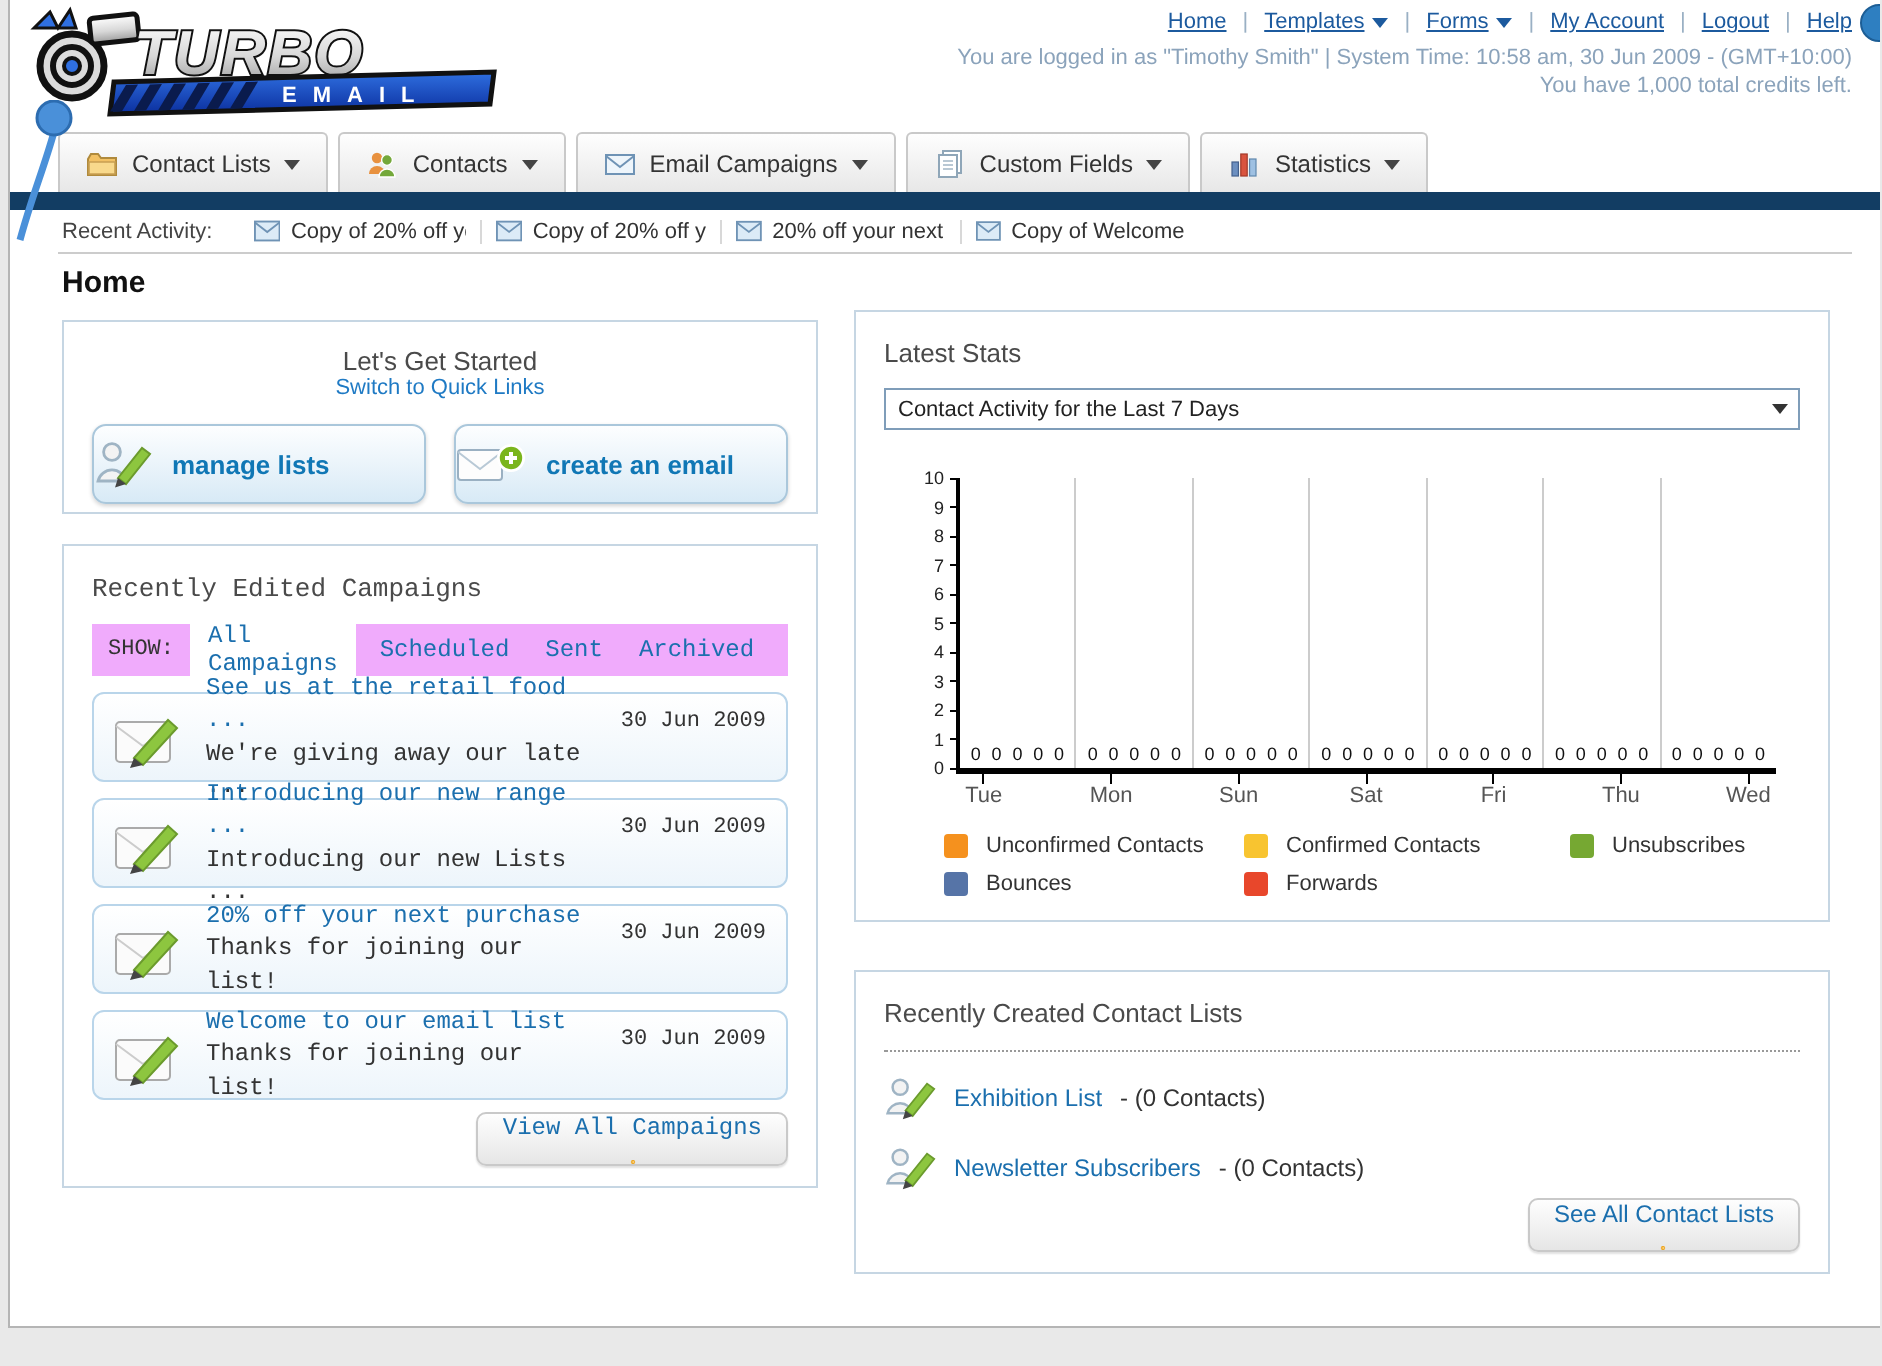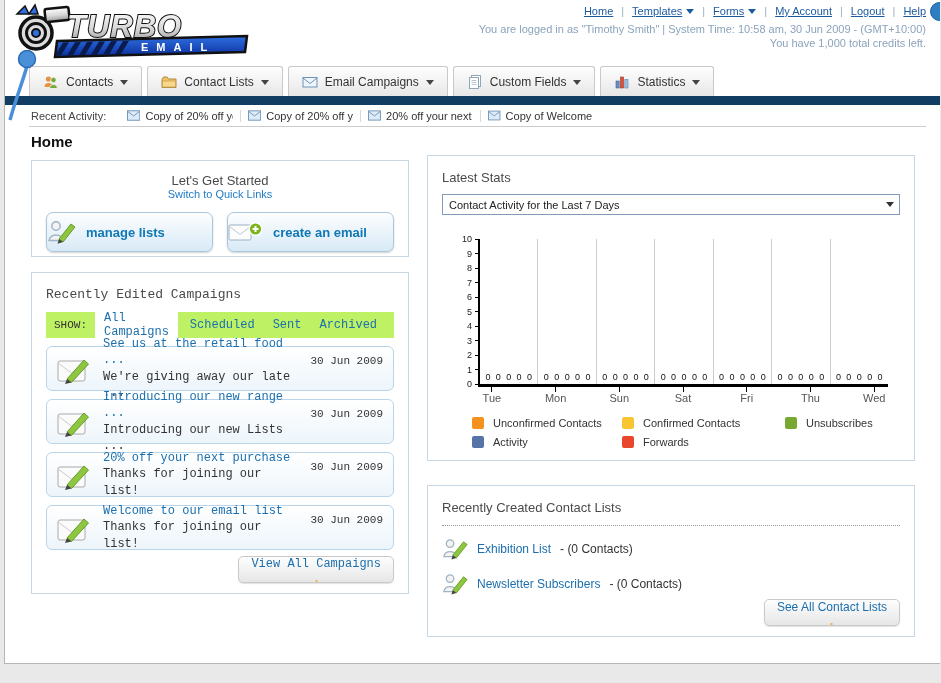--- a/index.html
+++ b/index.html
@@ -54,21 +54,21 @@
   .gs-buttons { display:flex; gap:14px; margin-top:12px; }
   .gs-btn {
     flex:1; height:40px; border:1px solid #aac7db; border-radius:7px;
     background:linear-gradient(#fdfeff,#d8eaf6);
     display:flex; align-items:center; gap:10px;
     font-size:13px; font-weight:bold; color:#1077b5;
     box-shadow:0 1px 2px rgba(0,0,0,.18); cursor:pointer;
   }
   
   .camps { left:26px; top:145px; width:378px; height:322px;font-family:Liberation Mono, monospace; }
-  .showbar { margin-top:9px; background:#bef264; height:26px; display:flex; align-items:center; padding:0 8px; font-size:12px; }
+  .showbar { margin-top:9px; background:#f0abfc; height:26px; display:flex; align-items:center; padding:0 8px; font-size:12px; }
   .show-label { font-size:11px; color:#333; margin-right:8px; }
   .filter { color:#1b6fae; margin-right:18px; cursor:pointer; }
   .filter.active { background:#fff; border-radius:3px; padding:3px 9px; margin-right:12px; }
   .camp-item {
     margin-top:8px; height:45px; border:1px solid #b9d5ea; border-radius:6px;
     background:linear-gradient(#ffffff,#edf5fb);
     display:flex; align-items:center; padding:4px 10px; gap:10px; cursor:pointer;
   }
   .camp-item:first-of-type { margin-top:12px; }
   .camp-text { flex:1; line-height:1.35; }
@@ -169,34 +169,34 @@
       <a>Help</a>
     </div>
     <div class="login-line">You are logged in as "Timothy Smith" | System Time: 10:58 am, 30 Jun 2009 - (GMT+10:00)</div>
     <div class="credits-line">You have 1,000 total credits left.</div>
     <div class="help-bubble"></div>
   </div>
 
   <div class="tabbar">
     <div class="tab">
       <svg width="16" height="16" viewBox="0 0 16 16">
+          <path d="M1 5.5 L1 13.5 H15 V5 H7.5 L6 3 H2.5 Z" fill="#f2c164" stroke="#b08a3c"></path>
+          <path d="M1.5 7 H14.5 V13 H1.5 Z" fill="#f8d98c" stroke="#c79f52" stroke-width=".8"></path>
+        </svg>
+      <span>Contact Lists</span>
+        <span class="tab-caret"></span>
+    </div>
+    <div class="tab">
+      <svg width="16" height="16" viewBox="0 0 16 16">
           <circle cx="5.5" cy="5" r="2.6" fill="#e8913f"></circle>
           <path d="M1.5 13 a4 4 0 0 1 8 0 Z" fill="#e8913f"></path>
           <circle cx="10.5" cy="6" r="2.7" fill="#74a83a" stroke="#fff" stroke-width=".7"></circle>
           <path d="M6.5 14.5 a4 4 0 0 1 8 0 Z" fill="#74a83a" stroke="#fff" stroke-width=".7"></path>
         </svg>
       <span>Contacts</span>
-        <span class="tab-caret"></span>
-    </div>
-    <div class="tab">
-      <svg width="16" height="16" viewBox="0 0 16 16">
-          <path d="M1 5.5 L1 13.5 H15 V5 H7.5 L6 3 H2.5 Z" fill="#f2c164" stroke="#b08a3c"></path>
-          <path d="M1.5 7 H14.5 V13 H1.5 Z" fill="#f8d98c" stroke="#c79f52" stroke-width=".8"></path>
-        </svg>
-      <span>Contact Lists</span>
         <span class="tab-caret"></span>
     </div>
     <div class="tab">
       <svg width="16" height="16" viewBox="0 0 16 16">
           <rect x="1" y="3.5" width="14" height="9.5" fill="#eef5fb" stroke="#6f93b5"></rect>
           <path d="M1 4 L8 9.5 L15 4" fill="none" stroke="#6f93b5"></path>
         </svg>
       <span>Email Campaigns</span>
         <span class="tab-caret"></span>
     </div>
@@ -517,21 +517,21 @@
         <div class="leg-item">
             <span class="swatch" style="background-color: rgb(248, 196, 48);"></span>
             <span>Confirmed Contacts</span>
           </div>
         <div class="leg-item">
             <span class="swatch" style="background-color: rgb(118, 168, 50);"></span>
             <span>Unsubscribes</span>
           </div>
         <div class="leg-item">
             <span class="swatch" style="background-color: rgb(86, 116, 167);"></span>
-            <span>Activity</span>
+            <span>Bounces</span>
           </div>
         <div class="leg-item">
             <span class="swatch" style="background-color: rgb(232, 71, 43);"></span>
             <span>Forwards</span>
           </div>
       </div>
     </div>
 
     <div class="panel clists">
       <span class="panel-title">Recently Created Contact Lists</span>

